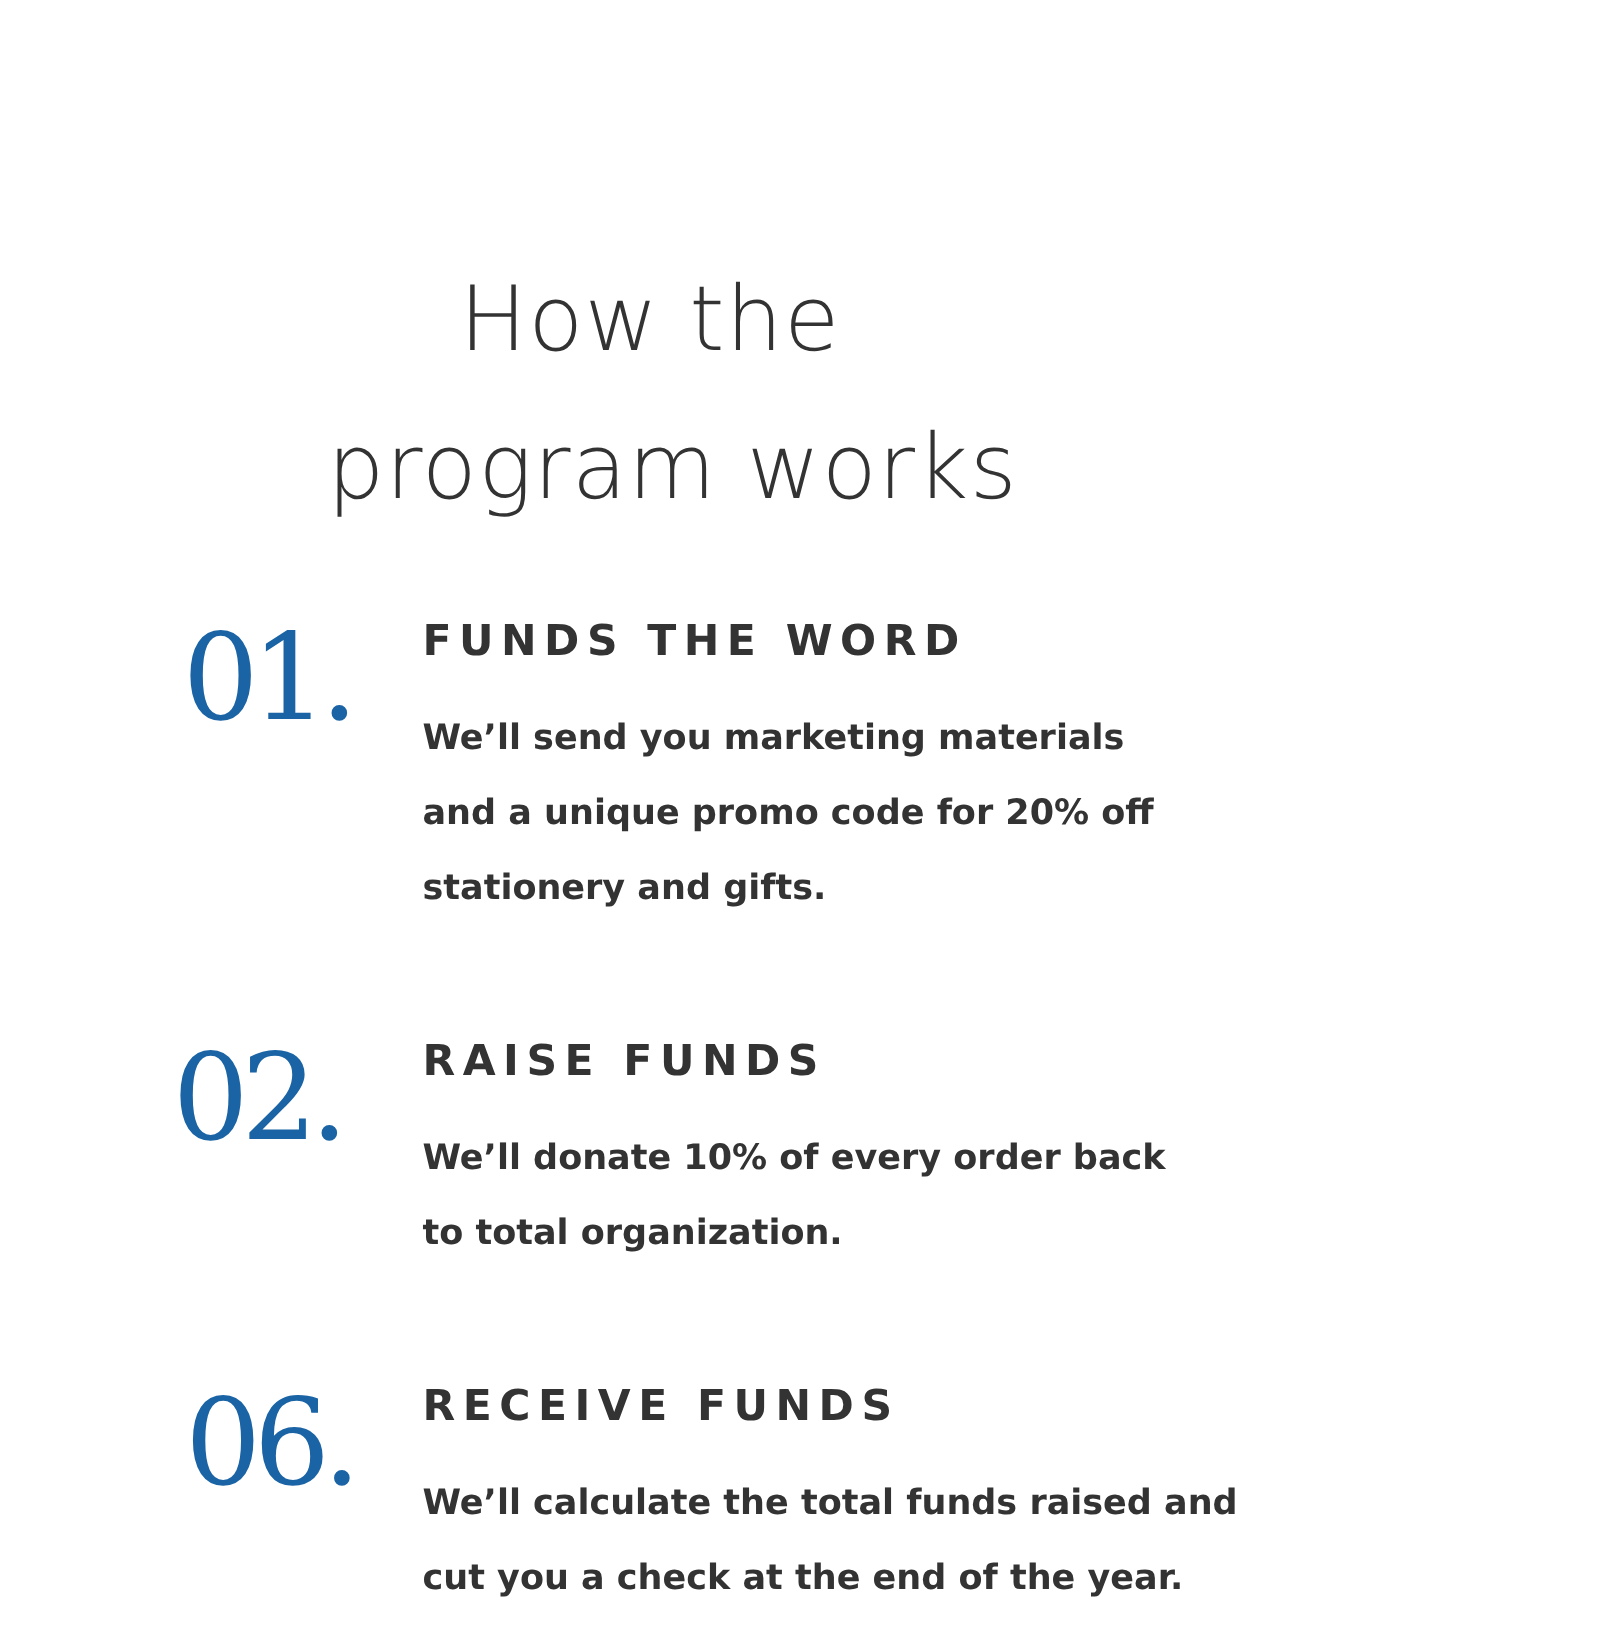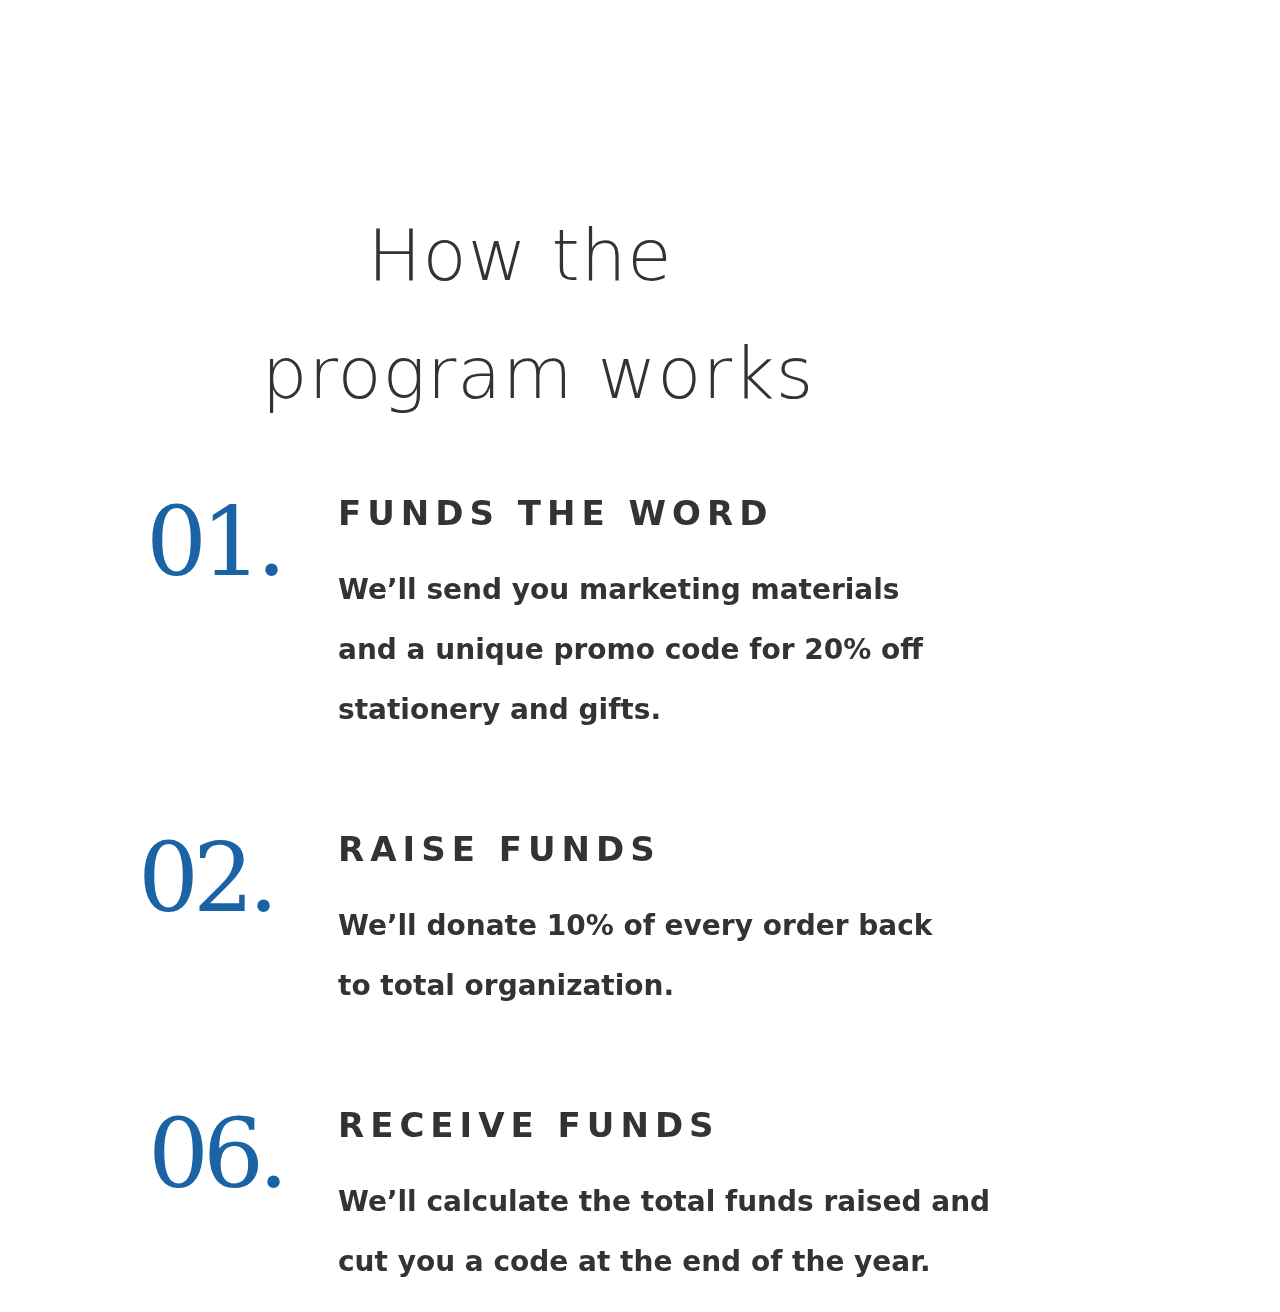--- a/index.html
+++ b/index.html
@@ -72,16 +72,16 @@
       <span>We’ll donate 10% of every order back</span>
       <span>to total organization.</span>
     </p>
   </div>
 
   <div class="step" style="top:0;">
     <div class="num" style="left:148px; top:1106px;">06.</div>
     <div class="heading" style="top:1108px;">RECEIVE FUNDS</div>
     <p class="desc" style="top:1172px;">
       <span>We’ll calculate the total funds raised and</span>
-      <span>cut you a code at the end of the year.</span>
+      <span>cut you a check at the end of the year.</span>
     </p>
   </div>
 </section>
 
 </body></html>

